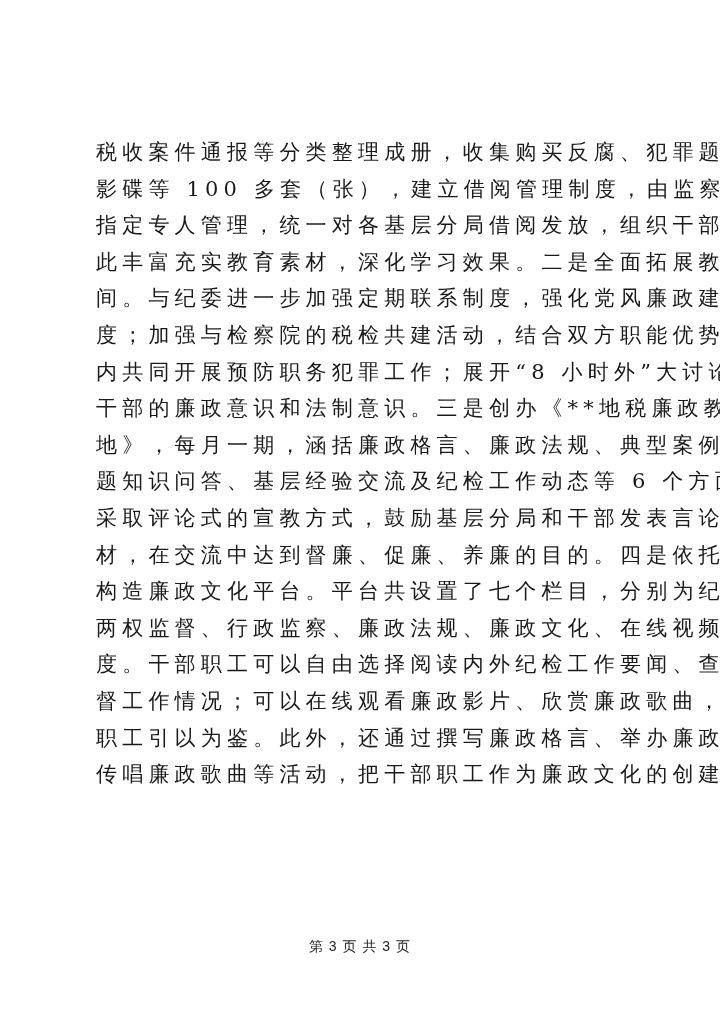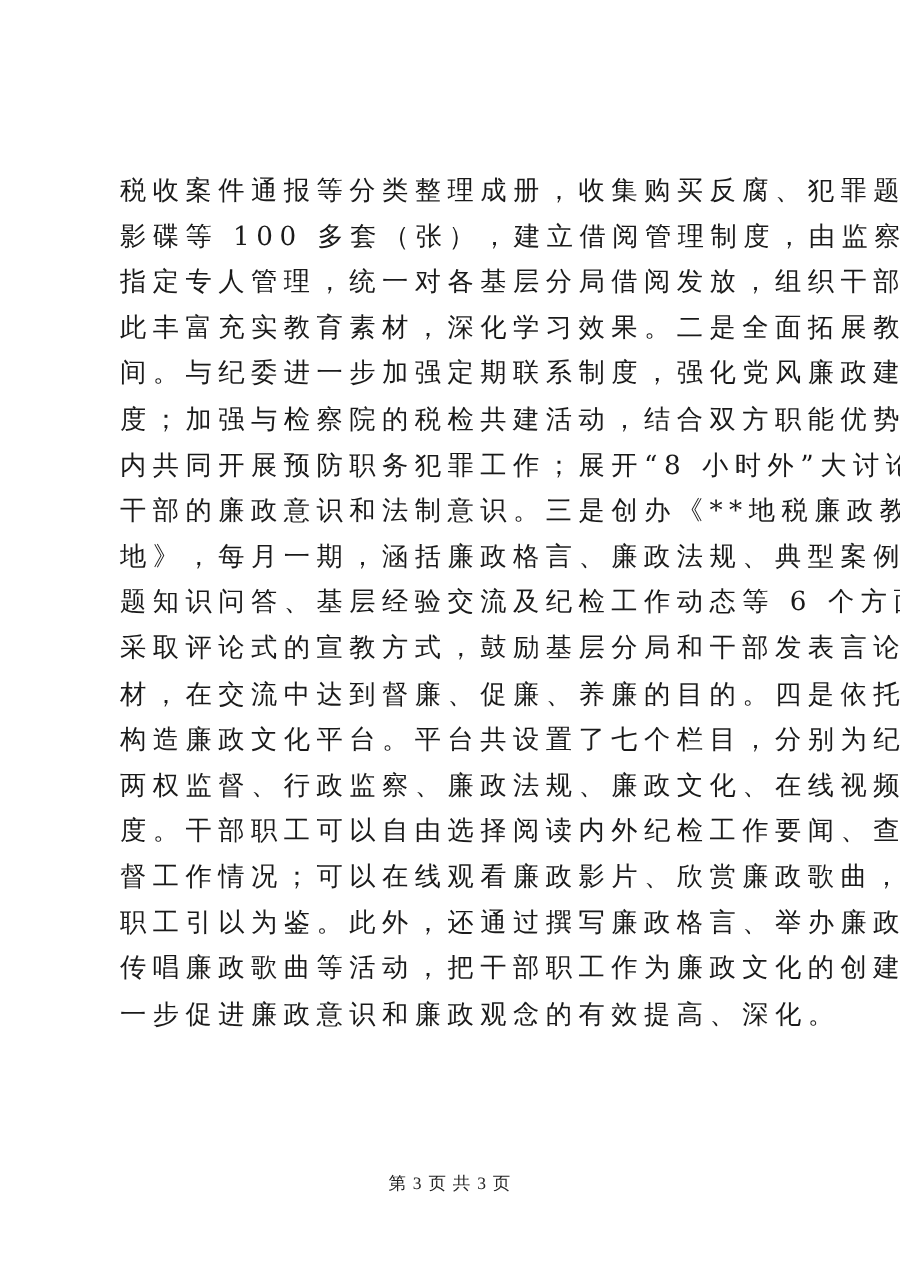--- a/index.html
+++ b/index.html
@@ -19,21 +19,21 @@
       line-height: 36.6px;
       white-space: nowrap;
       letter-spacing: 5.2px;
     }
     .footer {
       position: absolute;
       left: 0;
       width: 720px;
       top: 938px;
       text-align: center;
-      font-family: Liberation Serif, serif;
+      font-family: Liberation Sans, sans-serif;
       font-size: 14px;
       color: #222;
       letter-spacing: 1px;
     }
   </style>
 </head>
 <body>
 
 <div class="page">
   <div class="body-text">
@@ -48,17 +48,16 @@
     <div class="line">地》，每月一期，涵括廉政格言、廉政法规、典型案例、廉政专</div>
     <div class="line">题知识问答、基层经验交流及纪检工作动态等 6 个方面。《园地》</div>
     <div class="line">采取评论式的宣教方式，鼓励基层分局和干部发表言论或提供素</div>
     <div class="line">材，在交流中达到督廉、促廉、养廉的目的。四是依托网络优势，</div>
     <div class="line">构造廉政文化平台。平台共设置了七个栏目，分别为纪检动态、</div>
     <div class="line">两权监督、行政监察、廉政法规、廉政文化、在线视频、廉政制</div>
     <div class="line">度。干部职工可以自由选择阅读内外纪检工作要闻、查看两权监</div>
     <div class="line">督工作情况；可以在线观看廉政影片、欣赏廉政歌曲，教育干部</div>
     <div class="line">职工引以为鉴。此外，还通过撰写廉政格言、举办廉政漫画展、</div>
     <div class="line">传唱廉政歌曲等活动，把干部职工作为廉政文化的创建主体，进</div>
-    <div class="line">一步促进廉政意识和廉政观念的有效提高、深化。</div>
   </div>
 
   <div class="footer">第 3 页  共 3 页</div>
 </div>
 
 </body></html>

